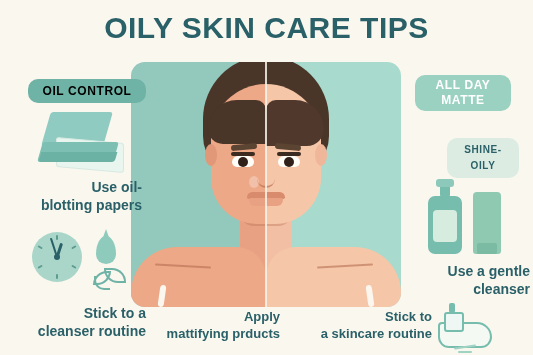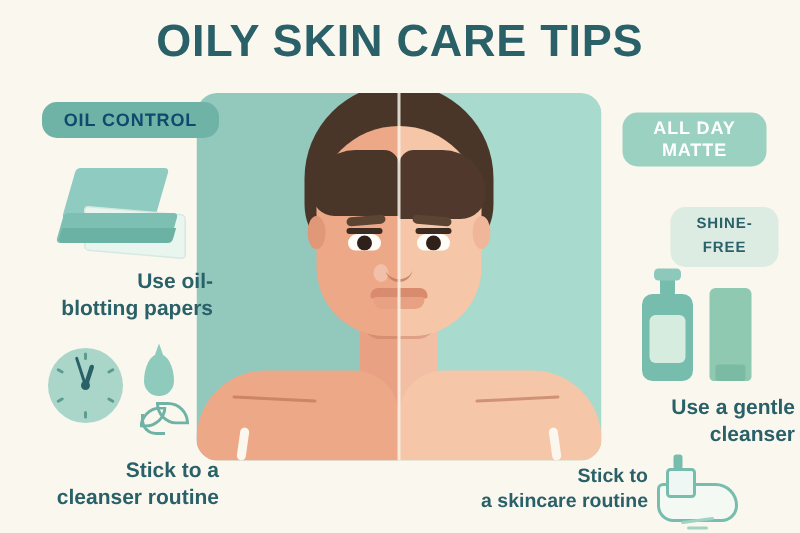--- a/index.html
+++ b/index.html
@@ -89,21 +89,21 @@
   .lip-bot{position:absolute;top:6px;left:2px;width:34px;height:8px;background:#e8a283;border-radius:4px 4px 12px 12px;}
   
   .sheen{position:absolute;border-radius:50%;background:rgba(255,255,255,.28);}
 
   
   .badge{
     position:absolute;border-radius:10px;
     display:flex;align-items:center;justify-content:center;text-align:center;
     font-weight:bold;letter-spacing:.6px;
   }
-  .badge-oil{left:28px;top:68px;width:118px;height:24px;background:#6fb3a6;color:#0c4a6e;font-size:12px;}
+  .badge-oil{left:28px;top:79px;width:118px;height:24px;background:#6fb3a6;color:#000000;font-size:12px;}
   .badge-matte{left:415px;top:75px;width:96px;height:36px;background:#9bd1c0;color:#ffffff;font-size:12px;line-height:15px;}
   .badge-shine{left:447px;top:138px;width:72px;height:40px;background:#dcece3;color:#2a6068;font-size:10px;line-height:16px;}
 
   
   .cap{position:absolute;text-align:right;font-weight:bold;color:#2a6068;}
   .cap-blot{left:14px;top:178px;width:128px;font-size:14px;line-height:18px;}
   .cap-routine-l{left:10px;top:292px;width:136px;font-size:14px;line-height:18px;margin-top:12px;}
   .cap-apply{left:152px;top:308px;width:128px;font-size:13px;line-height:17px;}
   .cap-routine-c{left:302px;top:308px;width:130px;font-size:13px;line-height:17px;}
   .cap-cleanse{left:404px;top:262px;width:126px;font-size:14px;line-height:18px;}
@@ -227,21 +227,21 @@
   <div class="badge badge-matte">
     <div>
       <div>ALL DAY</div>
       <div>MATTE</div>
     </div>
   </div>
 
   <div class="badge badge-shine">
     <div>
       <div>SHINE-</div>
-      <div>FREE</div>
+      <div>OILY</div>
     </div>
   </div>
 
   <div class="blotpack">
     <div class="bp-lid"></div>
     <div class="bp-sheet"></div>
     <div class="bp-base"></div>
     <div class="bp-base2"></div>
   </div>
 
@@ -286,20 +286,24 @@
   <div class="cap cap-blot">
     <div>Use oil-</div>
     <div>blotting papers</div>
   </div>
 
   <div class="cap cap-routine-l">
     <div>Stick to a</div>
     <div>cleanser routine</div>
   </div>
 
+  <div class="cap cap-apply">
+    <div>Apply</div>
+    <div>mattifying prducts</div>
+  </div>
 
   <div class="cap cap-routine-c">
     <div>Stick to</div>
     <div>a skincare routine</div>
   </div>
 
   <div class="cap cap-cleanse">
     <div>Use a gentle</div>
     <div>cleanser</div>
   </div>

